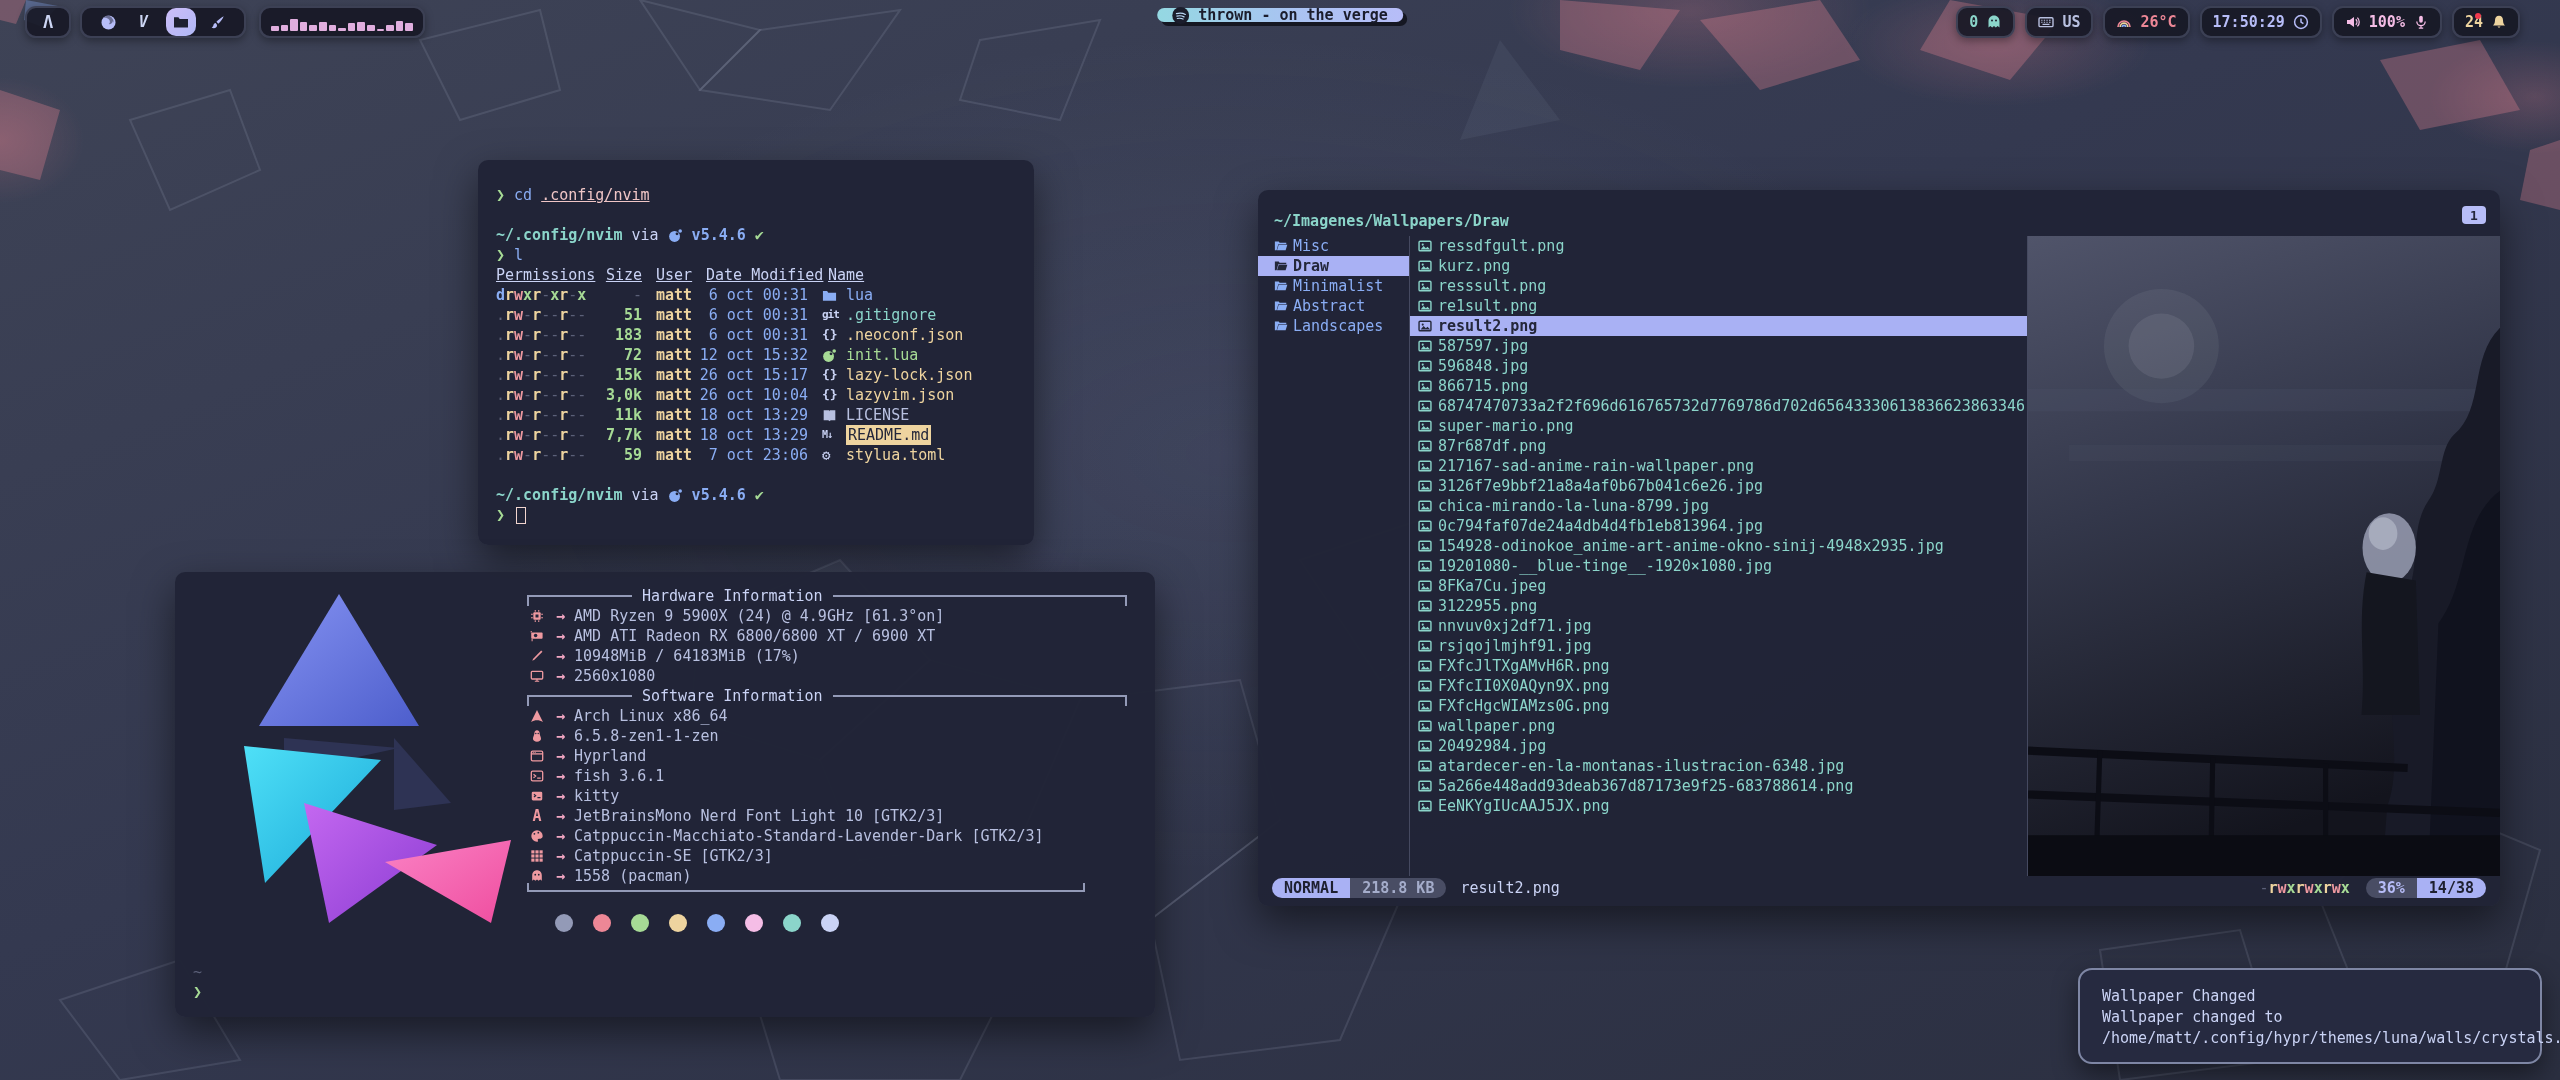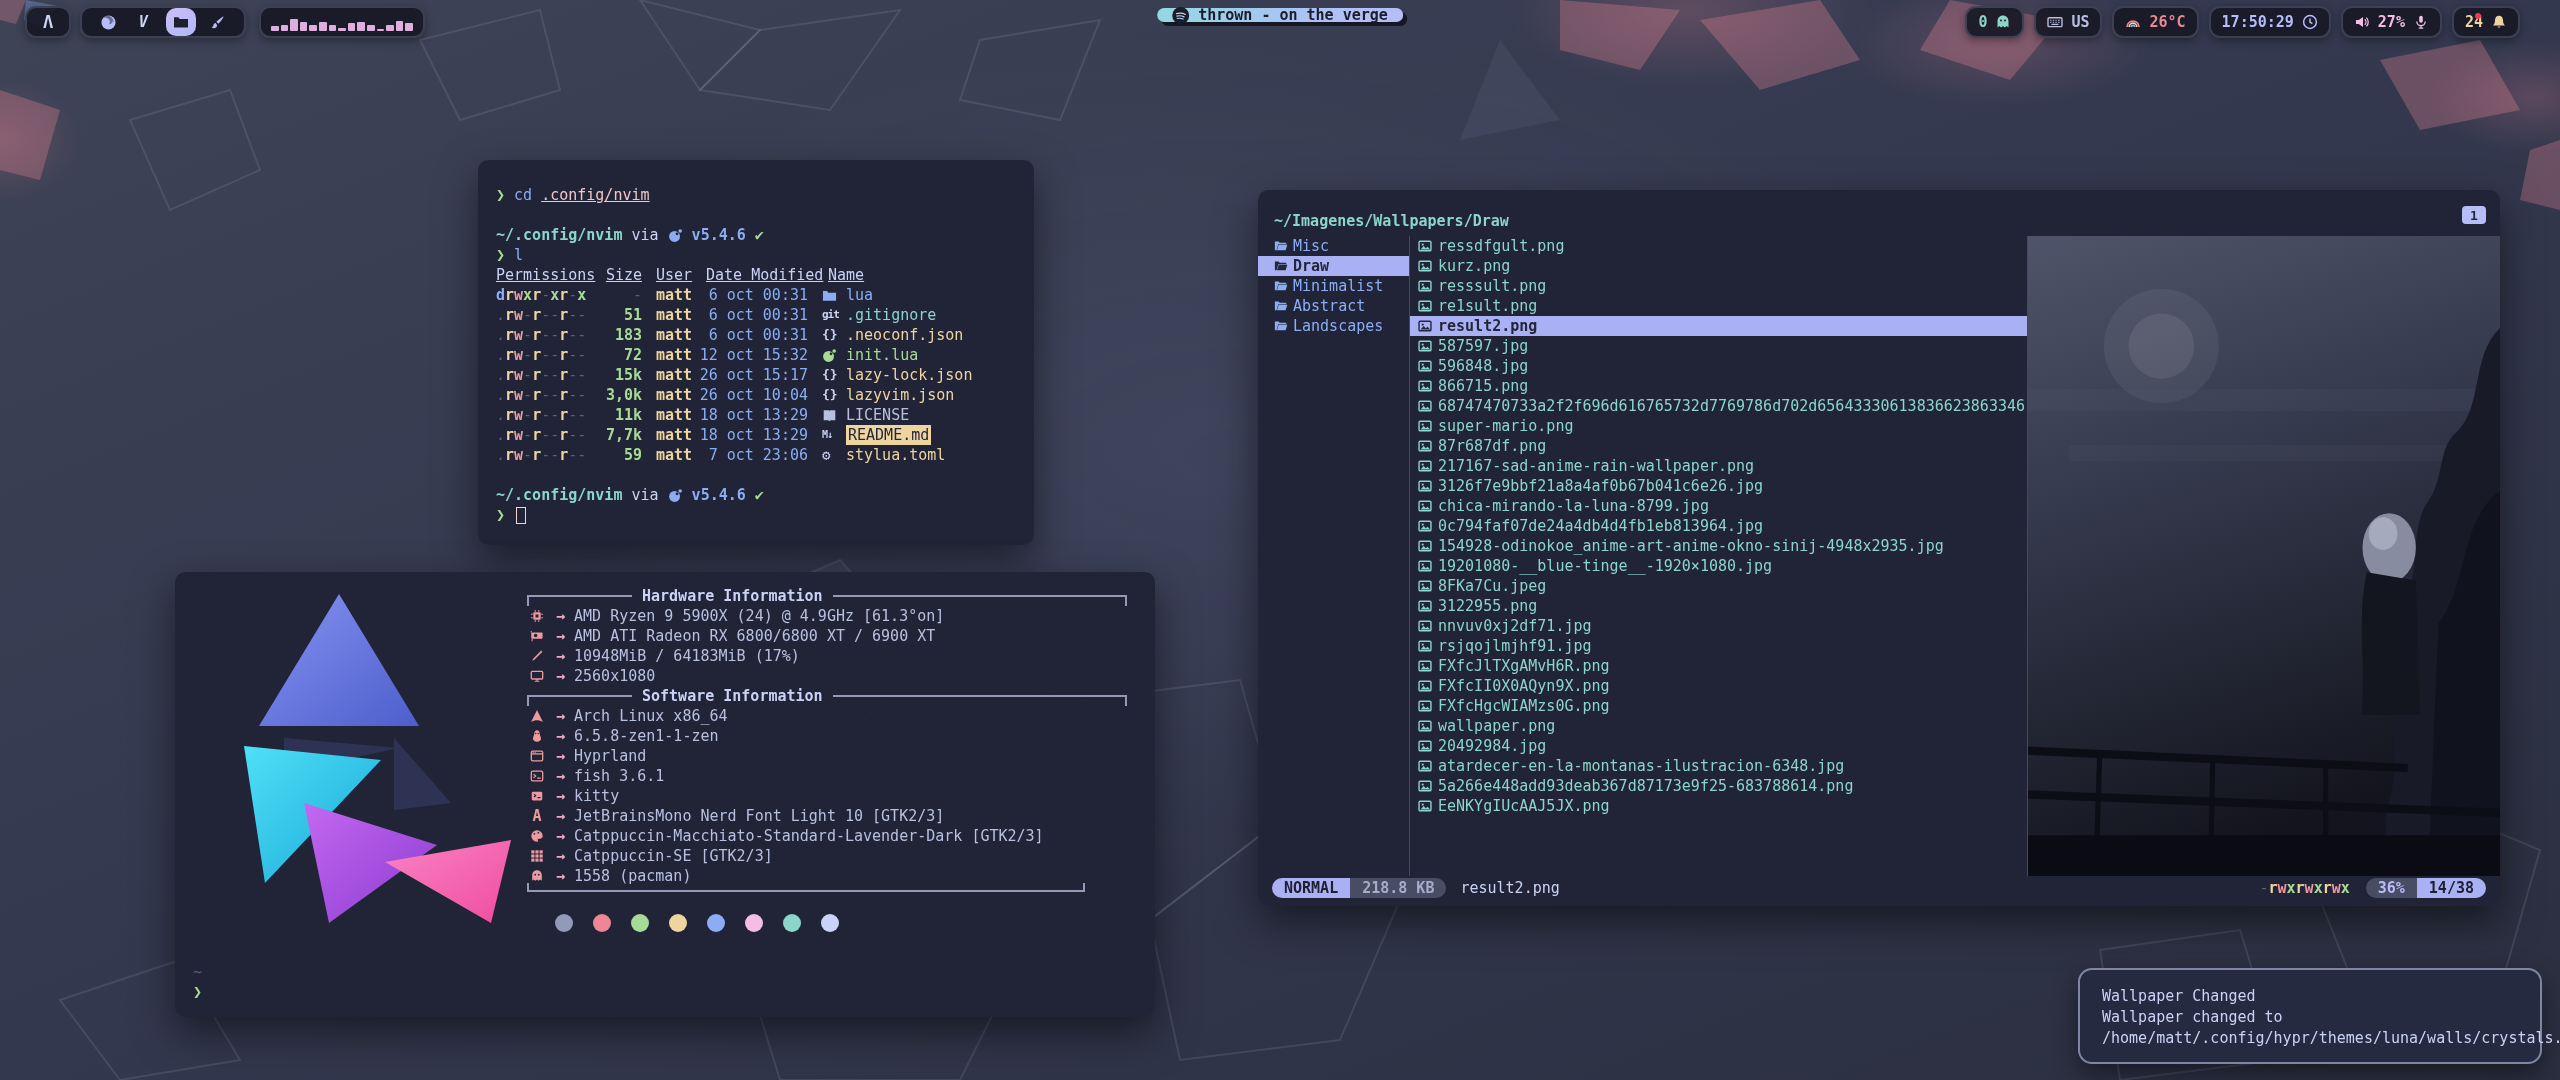--- a/index.html
+++ b/index.html
@@ -68,21 +68,21 @@
   .gittxt{font-size:11px;font-weight:bold;letter-spacing:-1px}
   .bracestxt{font-size:13px;font-weight:bold}
   .mdtxt{font-size:10px;font-weight:bold;letter-spacing:-1px}
   .geartxt{font-size:14px}
 
   
   #fetch{left:175px;top:572px;width:980px;height:445px}
   #fetch-logo{position:absolute;left:14px;top:16px}
   #fetch-info{position:absolute;left:352px;top:14px;width:600px;line-height:20px}
   .ftitle{display:flex;align-items:center;gap:10px;height:20px}
-  .ftitle .lbl{color:var(--text);font-weight:bold;white-space:pre}
+  .ftitle .lbl{color:var(--text);font-weight:normal;white-space:pre}
   .ln{height:0;border-top:2px solid var(--line);position:relative}
   .ln.l{width:105px}.ln.r{flex:1}
   .ln.l::before{content:"";position:absolute;left:0;top:0;width:2px;height:9px;background:var(--line)}
   .ln.r::after{content:"";position:absolute;right:0;top:0;width:2px;height:9px;background:var(--line)}
   .frow{display:flex;align-items:center;height:20px;gap:9px;white-space:pre}
   .frow .fic{width:20px;display:flex;justify-content:center;color:var(--maroon)}
   .frow .arr{color:#f2a7c3;font-weight:bold}
   .frow .ftx{color:var(--sub)}
   .fbottom{height:0;border-top:2px solid var(--line);position:relative;margin-top:4px;width:558px}
   .fbottom::before{content:"";position:absolute;left:0;top:-9px;width:2px;height:9px;background:var(--line)}
@@ -240,21 +240,21 @@
       <svg class="ic" width="16" height="16" viewBox="0 0 16 16" fill="#b7bdf8" style="color:#b7bdf8">
         <circle cx="8" cy="8" r="6.4" fill="none" stroke="currentColor" stroke-width="1.5"></circle>
         <path d="M8 4.6V8l2.4 1.6" stroke="currentColor" stroke-width="1.5" fill="none"></path>
       </svg>
     </div>
     <div class="pill status-pill">
       <svg class="ic" width="16" height="16" viewBox="0 0 16 16" fill="#f5bde6" style="color:#f5bde6">
         <path d="M2 6v4h2.8L9 13V3L4.8 6z"></path>
         <path d="M10.8 5.2a4 4 0 0 1 0 5.6M12.4 3.6a6.2 6.2 0 0 1 0 8.8" stroke="currentColor" fill="none" stroke-width="1.3"></path>
       </svg>
-      <span style="color:#f5bde6">27%</span>
+      <span style="color:#f5bde6">100%</span>
       <svg class="ic" width="16" height="16" viewBox="0 0 16 16" fill="#f5bde6" style="color:#f5bde6">
         <rect x="6.2" y="1.8" width="3.6" height="7" rx="1.8"></rect>
         <path d="M3.8 7.5a4.2 4.2 0 0 0 8.4 0M8 11.7v2.4M5.8 14.2h4.4" stroke="currentColor" fill="none" stroke-width="1.3"></path>
       </svg>
     </div>
     <div class="pill status-pill">
       <span style="color:#eed49f">24</span>
       <svg class="ic" width="16" height="16" viewBox="0 0 16 16" fill="#eed49f" style="color:#eed49f">
         <path d="M8 1.8c-2.6 0-4 2-4 4.4 0 3-1.2 4.4-2 5.2h12c-.8-.8-2-2.2-2-5.2 0-2.4-1.4-4.4-4-4.4z"></path>
         <path d="M6.5 12.6a1.6 1.6 0 0 0 3 0z"></path>

